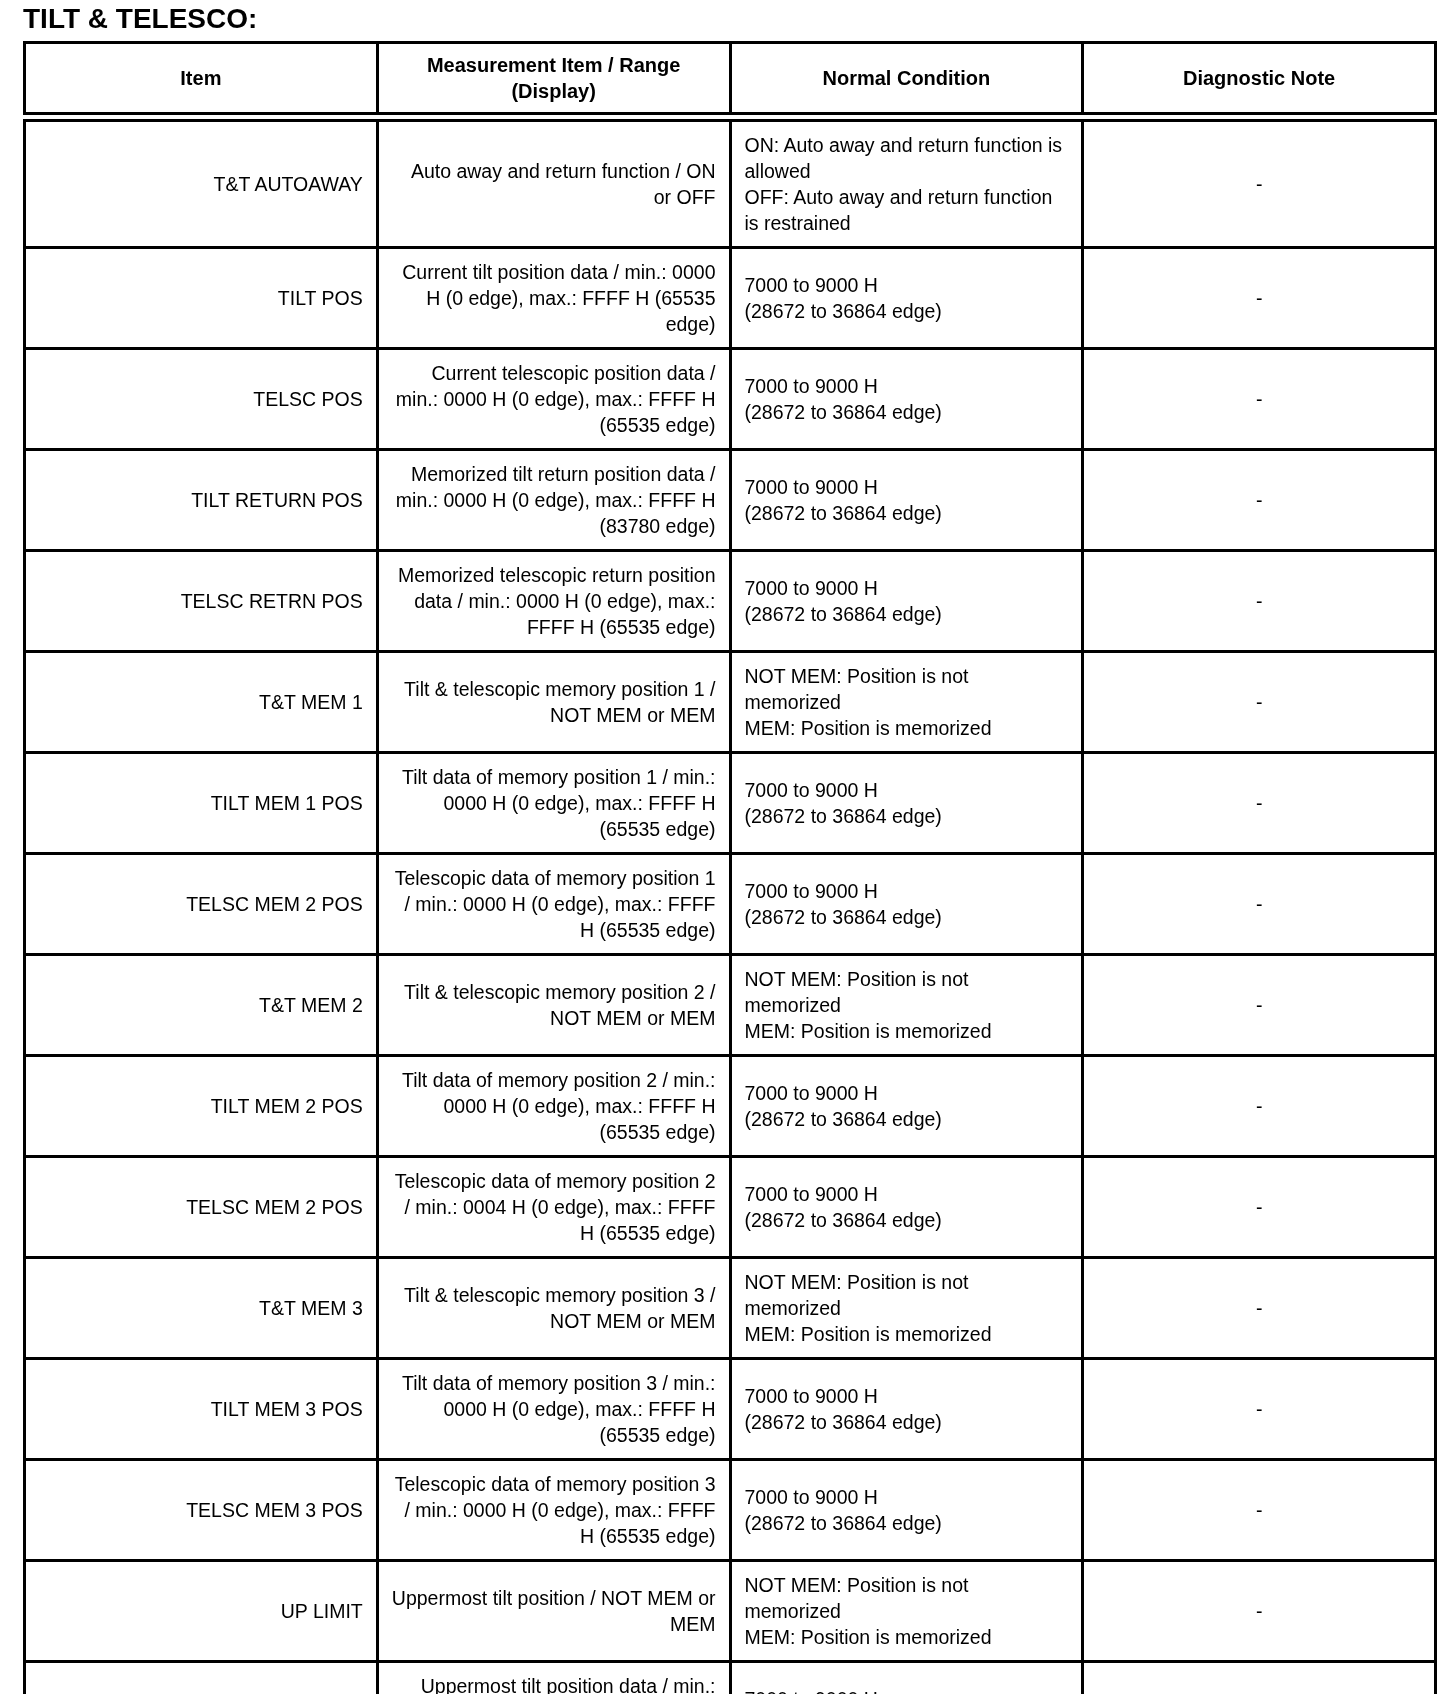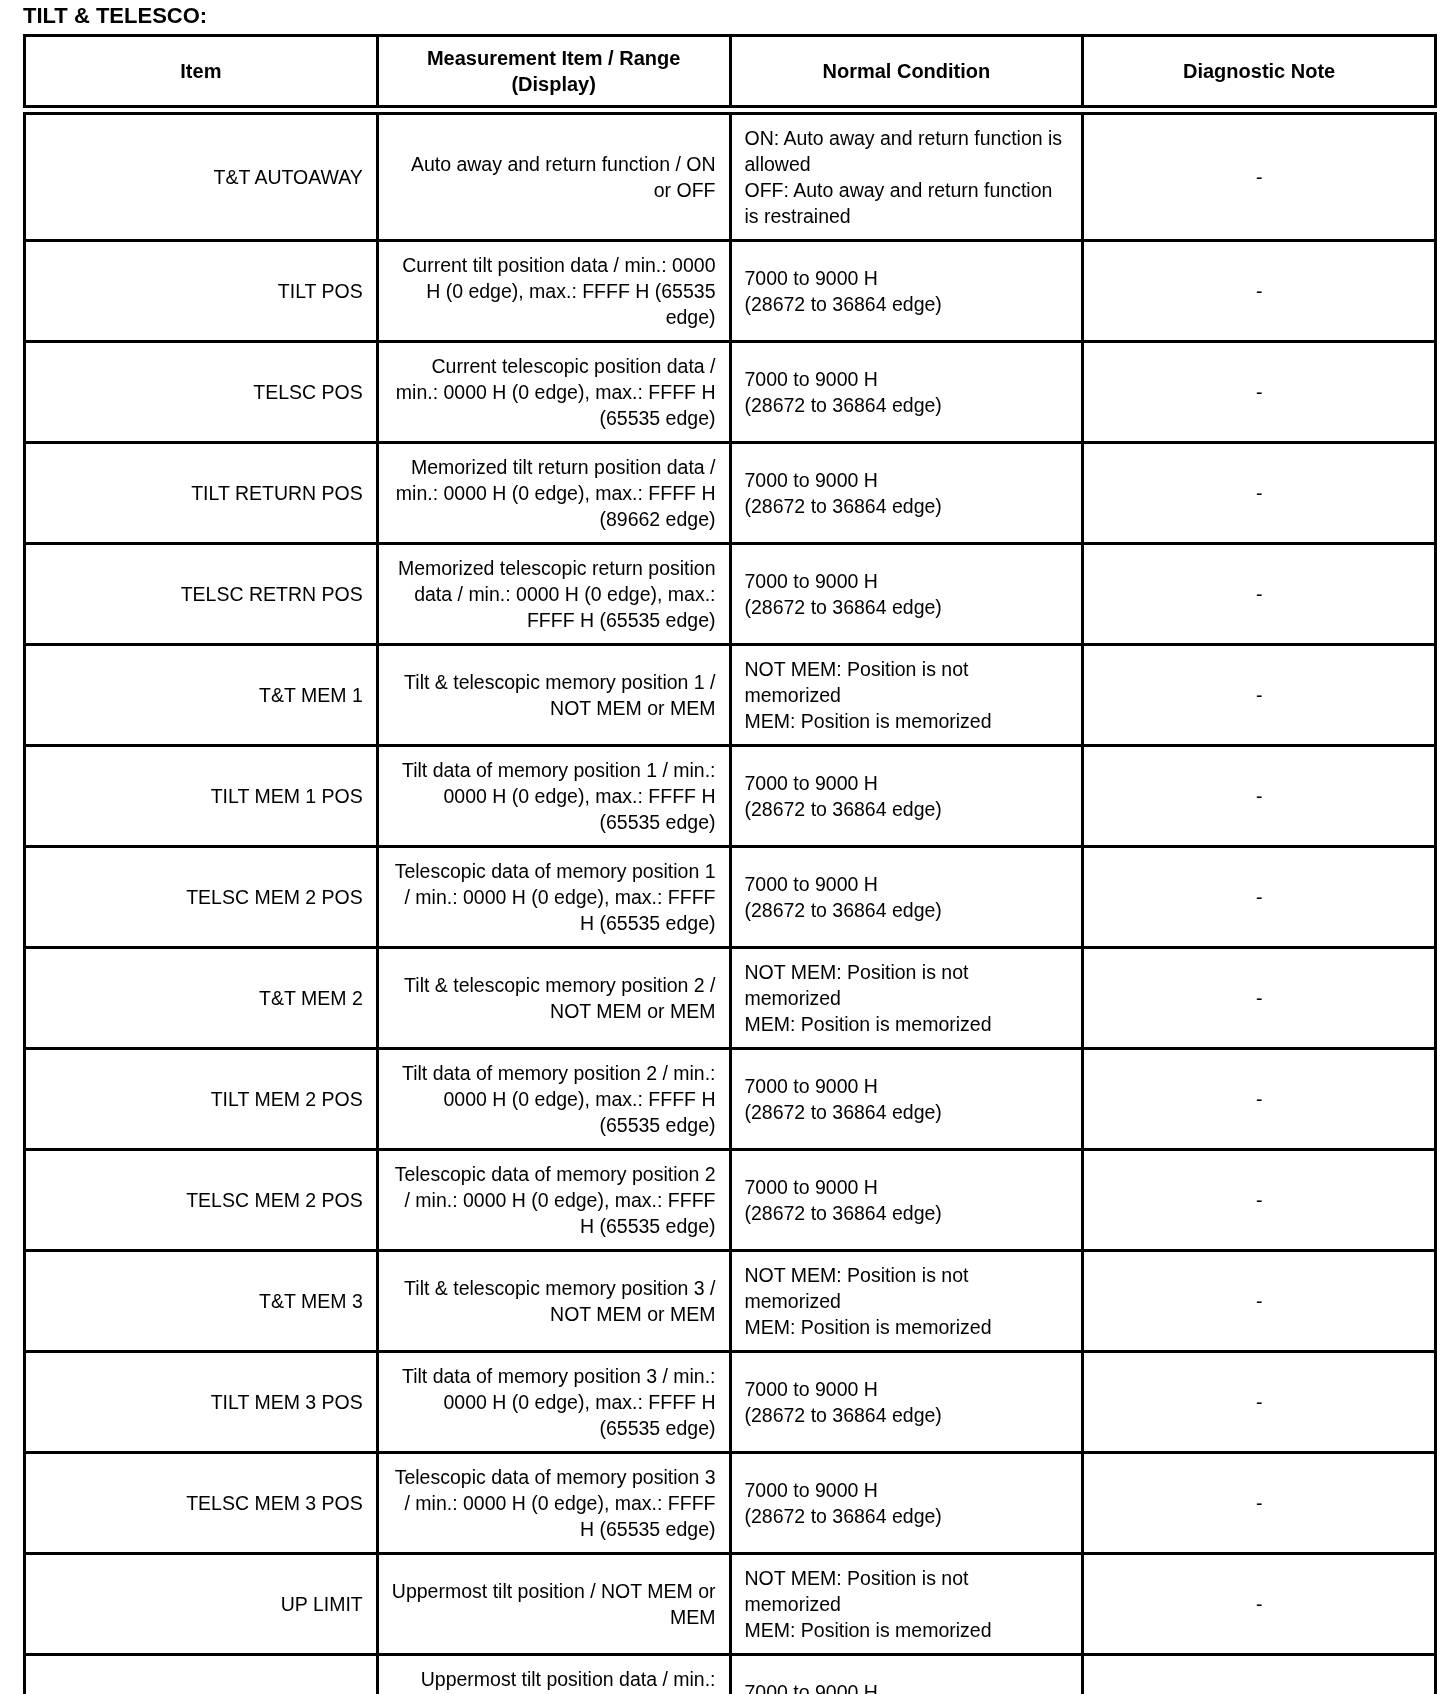--- a/index.html
+++ b/index.html
@@ -10,21 +10,21 @@
     font-family: "Liberation Sans", sans-serif;
   }
   .page {
     width: 1456px;
     min-height: 1694px;
     box-sizing: border-box;
     padding: 4px 18px 6px 23px;
     background: #ffffff;
   }
   .doc-title {
-    font-size: 22px;
+    font-size: 28px;
     font-weight: bold;
     letter-spacing: 0px;
     margin: 0 0 6px 0;
     line-height: 1.1;
   }
   table.spec-table {
     border-collapse: collapse;
     table-layout: fixed;
     width: 1414px;
     background: #ffffff;
@@ -105,21 +105,21 @@
         </tr>
         <tr>
           <td class="col-item">TELSC POS</td>
           <td class="col-measure">Current telescopic position data / min.: 0000 H (0 edge), max.: FFFF H (65535 edge)</td>
           <td class="col-normal">7000 to 9000 H
 (28672 to 36864 edge)</td>
           <td class="col-note">-</td>
         </tr>
         <tr>
           <td class="col-item">TILT RETURN POS</td>
-          <td class="col-measure">Memorized tilt return position data / min.: 0000 H (0 edge), max.: FFFF H (89662 edge)</td>
+          <td class="col-measure">Memorized tilt return position data / min.: 0000 H (0 edge), max.: FFFF H (83780 edge)</td>
           <td class="col-normal">7000 to 9000 H
 (28672 to 36864 edge)</td>
           <td class="col-note">-</td>
         </tr>
         <tr>
           <td class="col-item">TELSC RETRN POS</td>
           <td class="col-measure">Memorized telescopic return position data / min.: 0000 H (0 edge), max.: FFFF H (65535 edge)</td>
           <td class="col-normal">7000 to 9000 H
 (28672 to 36864 edge)</td>
           <td class="col-note">-</td>
@@ -154,21 +154,21 @@
         </tr>
         <tr>
           <td class="col-item">TILT MEM 2 POS</td>
           <td class="col-measure">Tilt data of memory position 2 / min.: 0000 H (0 edge), max.: FFFF H (65535 edge)</td>
           <td class="col-normal">7000 to 9000 H
 (28672 to 36864 edge)</td>
           <td class="col-note">-</td>
         </tr>
         <tr>
           <td class="col-item">TELSC MEM 2 POS</td>
-          <td class="col-measure">Telescopic data of memory position 2 / min.: 0000 H (0 edge), max.: FFFF H (65535 edge)</td>
+          <td class="col-measure">Telescopic data of memory position 2 / min.: 0004 H (0 edge), max.: FFFF H (65535 edge)</td>
           <td class="col-normal">7000 to 9000 H
 (28672 to 36864 edge)</td>
           <td class="col-note">-</td>
         </tr>
         <tr>
           <td class="col-item">T&amp;T MEM 3</td>
           <td class="col-measure">Tilt &amp; telescopic memory position 3 / NOT MEM or MEM</td>
           <td class="col-normal">NOT MEM: Position is not memorized
 MEM: Position is memorized</td>
           <td class="col-note">-</td>

